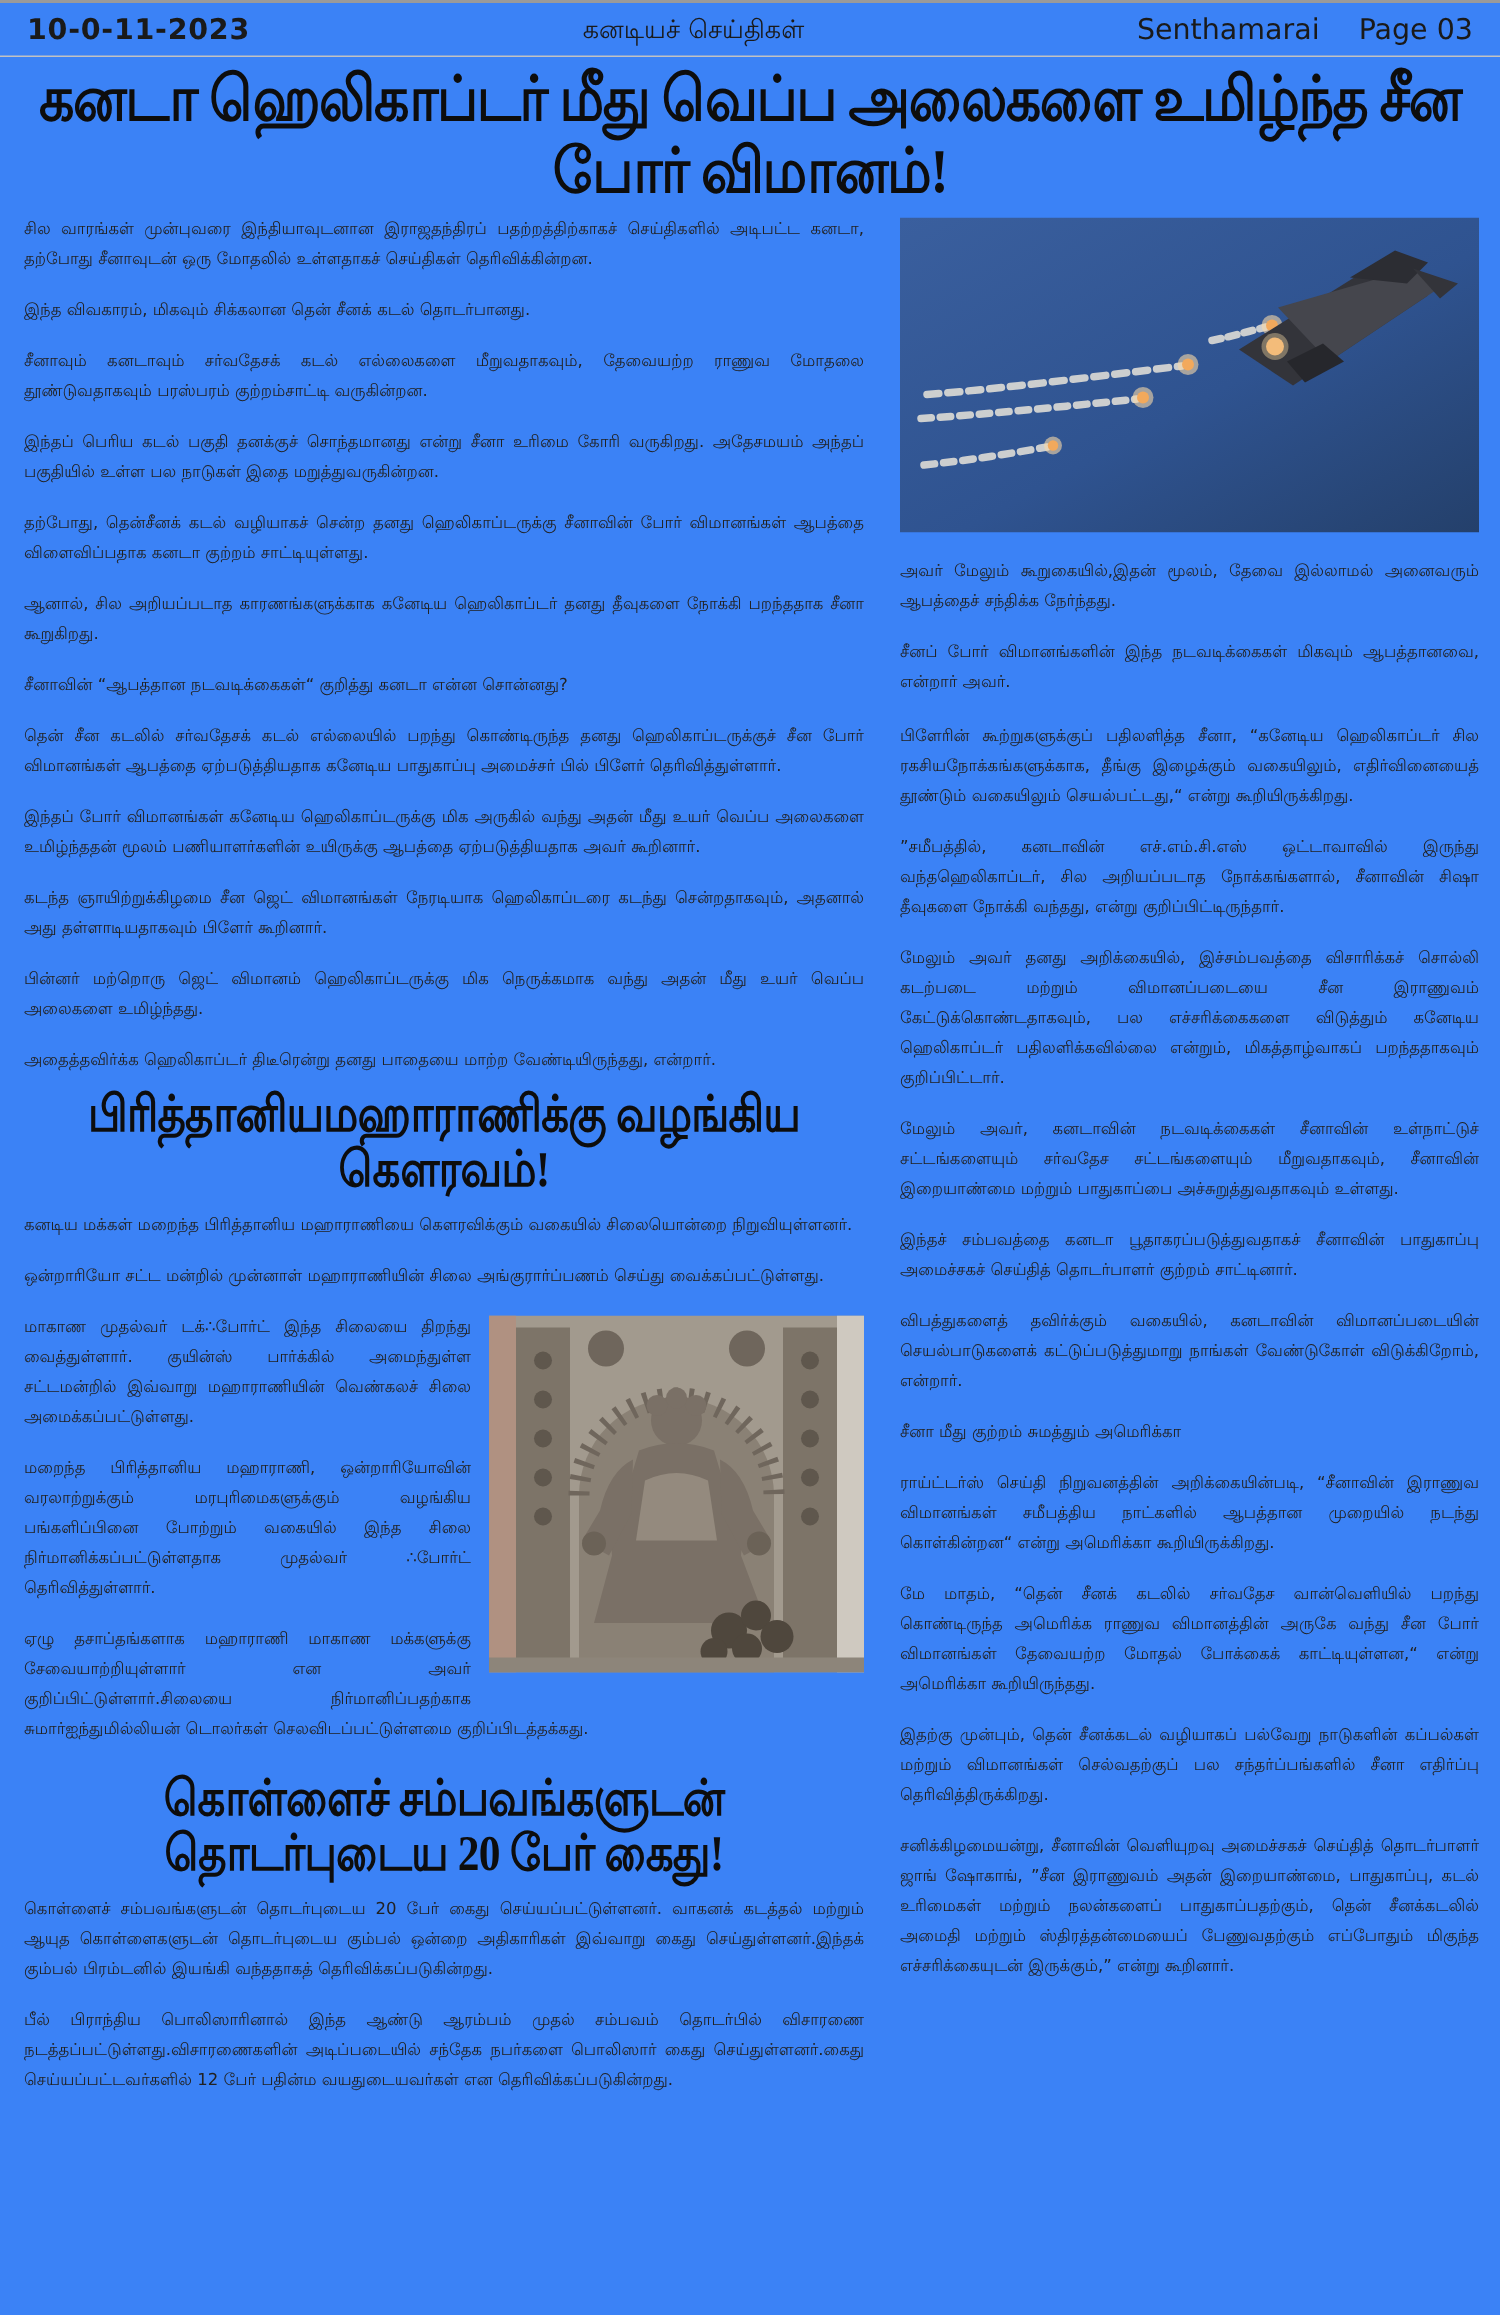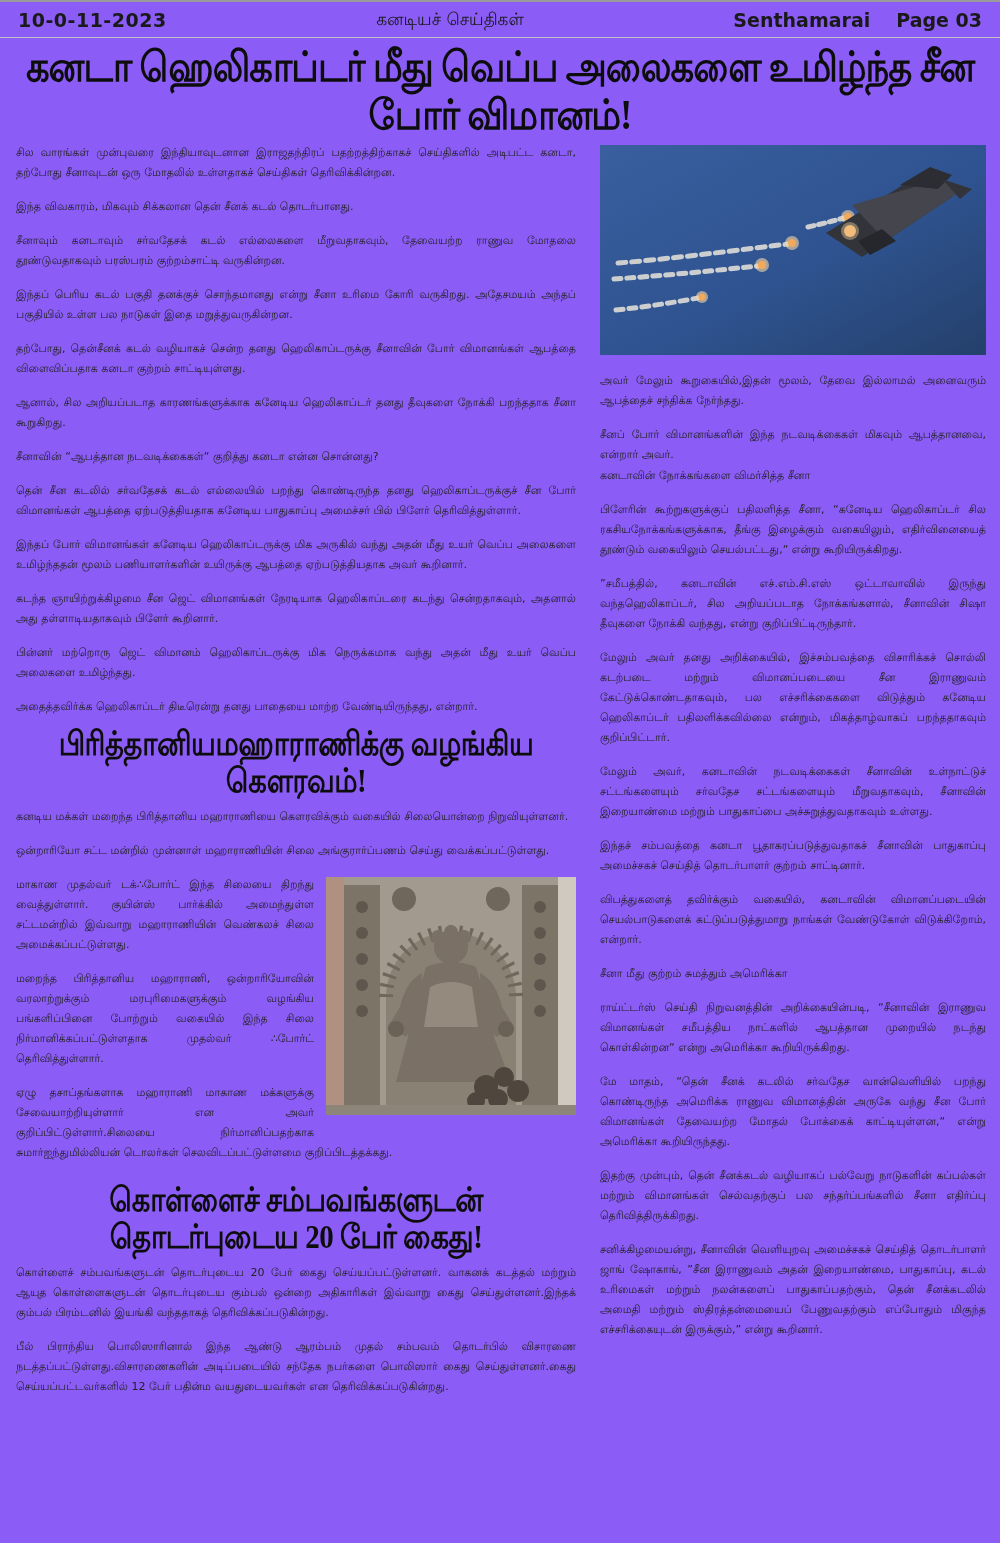--- a/index.html
+++ b/index.html
@@ -1,36 +1,36 @@
 <!DOCTYPE html>
 <html><head>
 <meta charset="utf-8">
 <style>
   html,body{margin:0;padding:0;background:#e8e8e8;}
   .page{
     position:relative;
     width:1000px;height:1543px;
     margin:0 auto;
-    background:#8b5cf6;
+    background:#3b82f6;
     color:#1a1a1a;
     font-family:"DejaVu Sans","Liberation Sans",sans-serif;
     overflow:hidden;
     box-sizing:border-box;
   }
   
   .masthead{
     display:flex;justify-content:space-between;align-items:center;
     border-top:2px solid #9a9a9a;
     border-bottom:1px solid #c2c2c2;
     padding:5px 18px 4px 18px;
     height:26px;
   }
   .masthead .date{font-weight:bold;font-size:19px;letter-spacing:.5px;}
   .masthead .center-title{font-size:17px;font-weight:normal;}
-  .masthead .brand-wrap{font-weight:bold;font-size:19px;display:flex;gap:26px;}
+  .masthead .brand-wrap{font-weight:normal;font-size:19px;display:flex;gap:26px;}
   
   h1.main-headline{
     margin:6px 10px 8px 10px;
     text-align:center;
     font-size:37px;
     line-height:1.15;
     font-weight:700;
     color:#0d0d0d;
     font-family:"Liberation Serif","DejaVu Serif",serif;
     letter-spacing:-1px;
@@ -216,22 +216,21 @@
             <polygon points="300,40 330,22 352,30 338,44" fill="#2c2d33"></polygon>
             <polygon points="258,96 282,84 296,96 270,110" fill="#26272c"></polygon>
             <polygon points="342,34 372,44 360,54" fill="#33343a"></polygon>
             <circle cx="250" cy="86" r="6" fill="#f2a95c"></circle>
             <circle cx="250" cy="86" r="9" fill="#f6d9a8" opacity="0.4"></circle>
           </g>
         </svg>
       </span>
 
       <p class="body-par">அவர் மேலும் கூறுகையில்,இதன் மூலம், தேவை இல்லாமல் அனைவரும் ஆபத்தைச் சந்திக்க நேர்ந்தது.</p>
-      <p class="body-par" style="margin-bottom:1px;">சீனப் போர் விமானங்களின் இந்த நடவடிக்கைகள் மிகவும் ஆபத்தானவை, என்றார் அவர்.</p>
-      <p class="body-par">கனடாவின் நோக்கங்களை விமர்சித்த சீனா</p>
+      <p class="body-par" style="margin-bottom:16px;">சீனப் போர் விமானங்களின் இந்த நடவடிக்கைகள் மிகவும் ஆபத்தானவை, என்றார் அவர்.</p>
       <p class="body-par">பிளேரின் கூற்றுகளுக்குப் பதிலளித்த சீனா, “கனேடிய ஹெலிகாப்டர் சில ரகசியநோக்கங்களுக்காக, தீங்கு இழைக்கும் வகையிலும், எதிர்வினையைத் தூண்டும் வகையிலும் செயல்பட்டது,“ என்று கூறியிருக்கிறது.</p>
       <p class="body-par">”சமீபத்தில், கனடாவின் எச்.எம்.சி.எஸ் ஒட்டாவாவில் இருந்து வந்தஹெலிகாப்டர், சில அறியப்படாத நோக்கங்களால், சீனாவின் சிஷா தீவுகளை நோக்கி வந்தது, என்று குறிப்பிட்டிருந்தார்.</p>
       <p class="body-par">மேலும் அவர் தனது அறிக்கையில், இச்சம்பவத்தை விசாரிக்கச் சொல்லி கடற்படை மற்றும் விமானப்படையை சீன இராணுவம் கேட்டுக்கொண்டதாகவும், பல எச்சரிக்கைகளை விடுத்தும் கனேடிய ஹெலிகாப்டர் பதிலளிக்கவில்லை என்றும், மிகத்தாழ்வாகப் பறந்ததாகவும் குறிப்பிட்டார்.</p>
       <p class="body-par">மேலும் அவர், கனடாவின் நடவடிக்கைகள் சீனாவின் உள்நாட்டுச் சட்டங்களையும் சர்வதேச சட்டங்களையும் மீறுவதாகவும், சீனாவின் இறையாண்மை மற்றும் பாதுகாப்பை அச்சுறுத்துவதாகவும் உள்ளது.</p>
       <p class="body-par">இந்தச் சம்பவத்தை கனடா பூதாகரப்படுத்துவதாகச் சீனாவின் பாதுகாப்பு அமைச்சகச் செய்தித் தொடர்பாளர் குற்றம் சாட்டினார்.</p>
       <p class="body-par">விபத்துகளைத் தவிர்க்கும் வகையில், கனடாவின் விமானப்படையின் செயல்பாடுகளைக் கட்டுப்படுத்துமாறு நாங்கள் வேண்டுகோள் விடுக்கிறோம், என்றார்.</p>
       <p class="body-par">சீனா மீது குற்றம் சுமத்தும் அமெரிக்கா</p>
       <p class="body-par">ராய்ட்டர்ஸ் செய்தி நிறுவனத்தின் அறிக்கையின்படி, “சீனாவின் இராணுவ விமானங்கள் சமீபத்திய நாட்களில் ஆபத்தான முறையில் நடந்து கொள்கின்றன“ என்று அமெரிக்கா கூறியிருக்கிறது.</p>
       <p class="body-par">மே மாதம், “தென் சீனக் கடலில் சர்வதேச வான்வெளியில் பறந்து கொண்டிருந்த அமெரிக்க ராணுவ விமானத்தின் அருகே வந்து சீன போர் விமானங்கள் தேவையற்ற மோதல் போக்கைக் காட்டியுள்ளன,“ என்று அமெரிக்கா கூறியிருந்தது.</p>
       <p class="body-par">இதற்கு முன்பும், தென் சீனக்கடல் வழியாகப் பல்வேறு நாடுகளின் கப்பல்கள் மற்றும் விமானங்கள் செல்வதற்குப் பல சந்தர்ப்பங்களில் சீனா எதிர்ப்பு தெரிவித்திருக்கிறது.</p>

